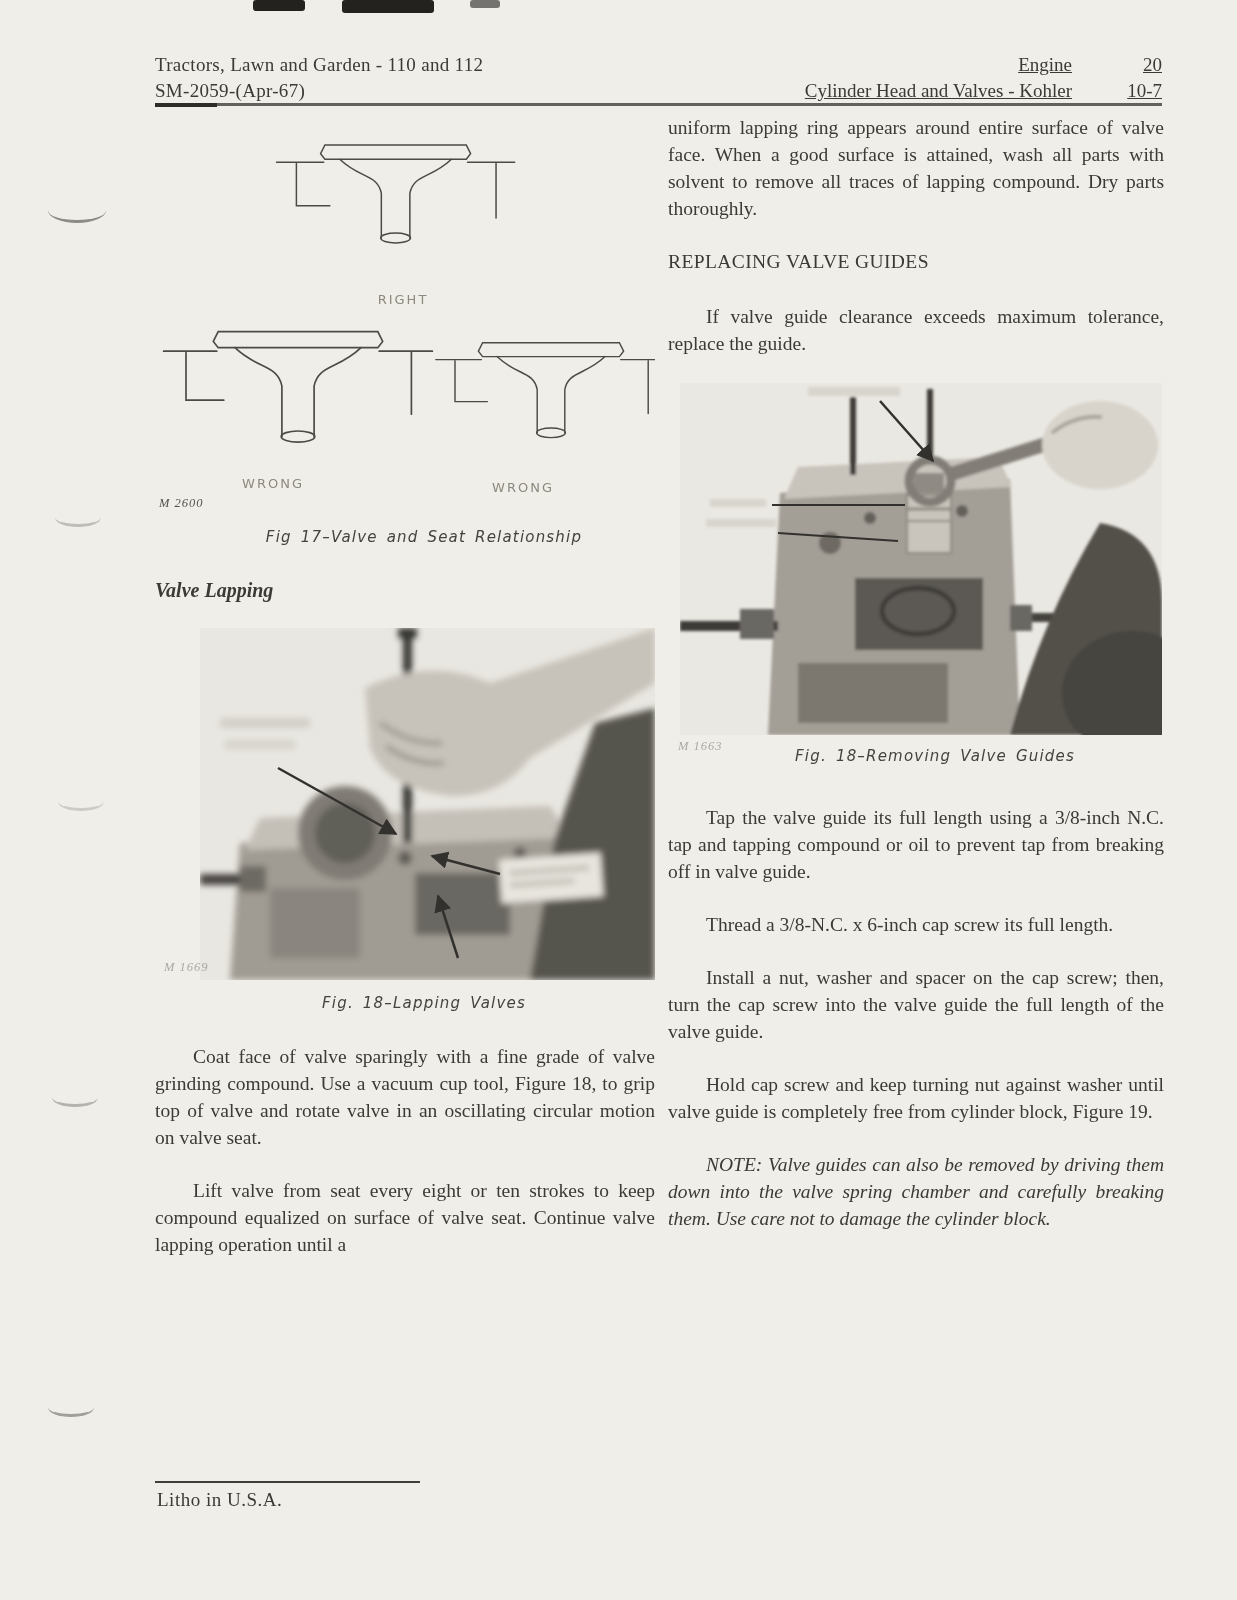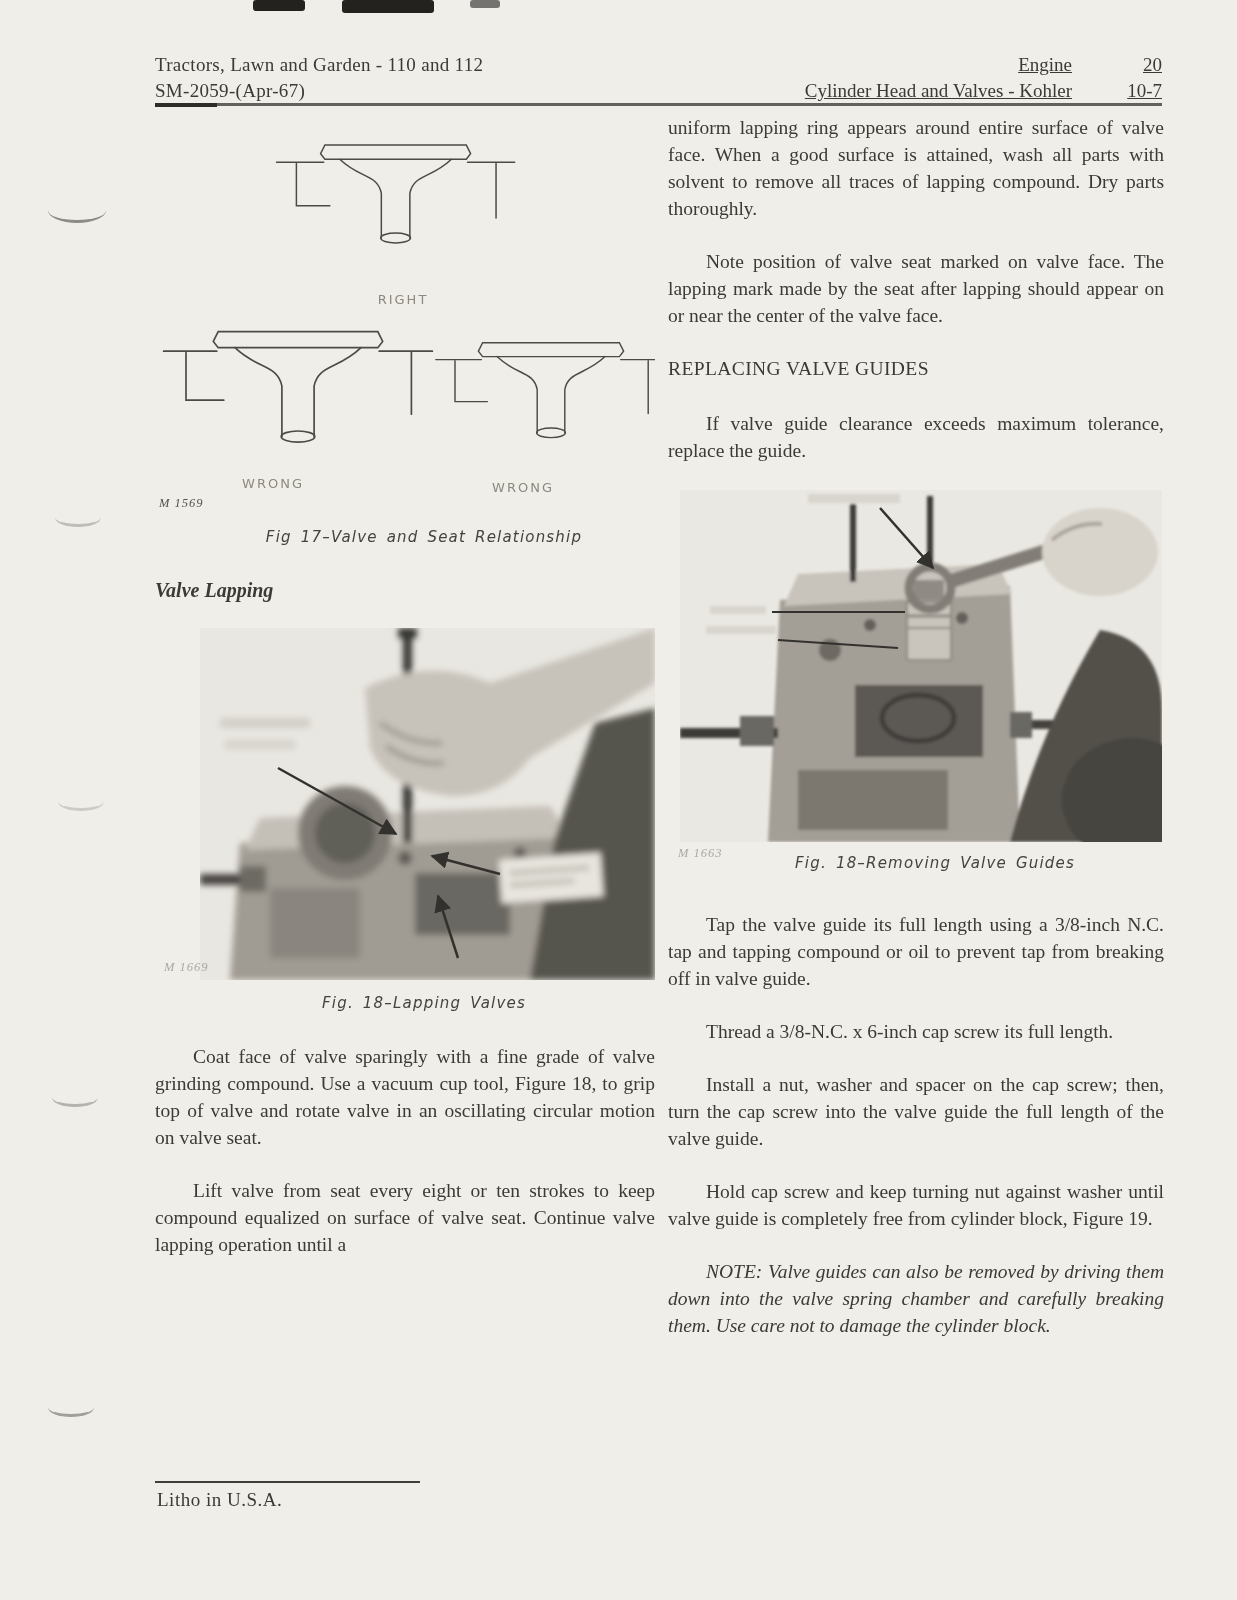--- a/index.html
+++ b/index.html
@@ -144,21 +144,21 @@
           <use href="#valve-proto"></use>
         </g>
 
         <g transform="translate(318,220) scale(0.60)">
           <use href="#valve-proto"></use>
         </g>
       </svg>
       <span class="fig-label" style="left:248px;top:168px;">RIGHT</span>
       <span class="fig-label" style="left:118px;top:352px;">WRONG</span>
       <span class="fig-label" style="left:368px;top:356px;">WRONG</span>
-      <span class="photo-id" style="left:4px;top:372px;">M 1569</span>
+      <span class="photo-id" style="left:4px;top:372px;">M 2600</span>
     </div>
     <p class="fig-caption">Fig 17–Valve and Seat Relationship</p>
 
 
     <h3 class="sub-head">Valve Lapping</h3>
 
     <div class="figure fig18-wrap photo">
       <svg width="455" height="352" viewBox="0 0 455 352">
         <rect x="0" y="0" width="455" height="352" fill="#e9e7e1"></rect>
         <g filter="url(#soften2)">
@@ -202,21 +202,20 @@
     </div>
     <p class="fig-caption">Fig. 18–Lapping Valves</p>
 
     <p>Coat face of valve sparingly with a fine grade of valve grinding compound. Use a vacuum cup tool, Figure 18, to grip top of valve and rotate valve in an oscillating circular motion on valve seat.</p>
     <p>Lift valve from seat every eight or ten strokes to keep compound equalized on surface of valve seat. Continue valve lapping operation until a</p>
   </div>
 
   <div class="col col-right">
 
     <p class="noindent">uniform lapping ring appears around entire surface of valve face. When a good surface is attained, wash all parts with solvent to remove all traces of lapping compound. Dry parts thoroughly.</p>
-    <p>Note position of valve seat marked on valve face. The lapping mark made by the seat after lapping should appear on or near the center of the valve face.</p>
 
     <h2 class="sect-head">REPLACING VALVE GUIDES</h2>
 
     <p>If valve guide clearance exceeds maximum tolerance, replace the guide.</p>
 
     <div class="figure fig19-wrap photo">
       <svg width="482" height="352" viewBox="0 0 482 352">
         <rect x="0" y="0" width="482" height="352" fill="#eae8e2"></rect>
         <g filter="url(#soften)">
 

